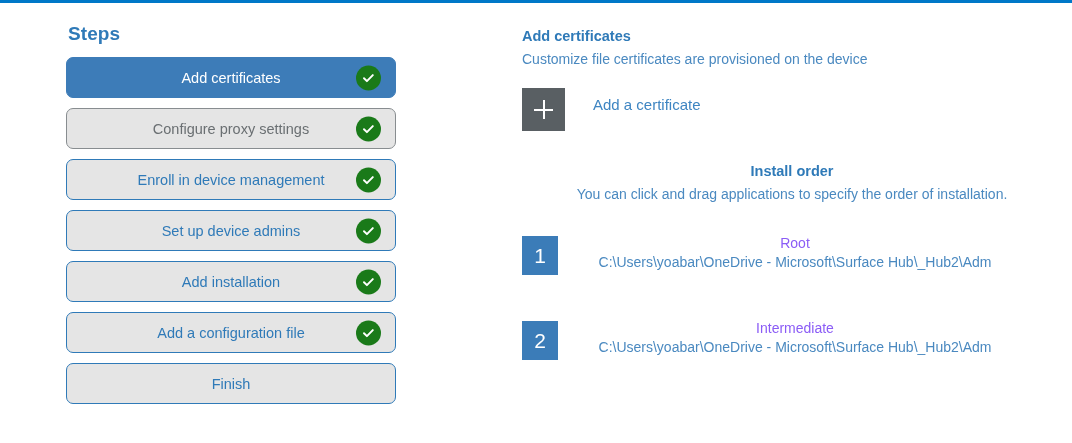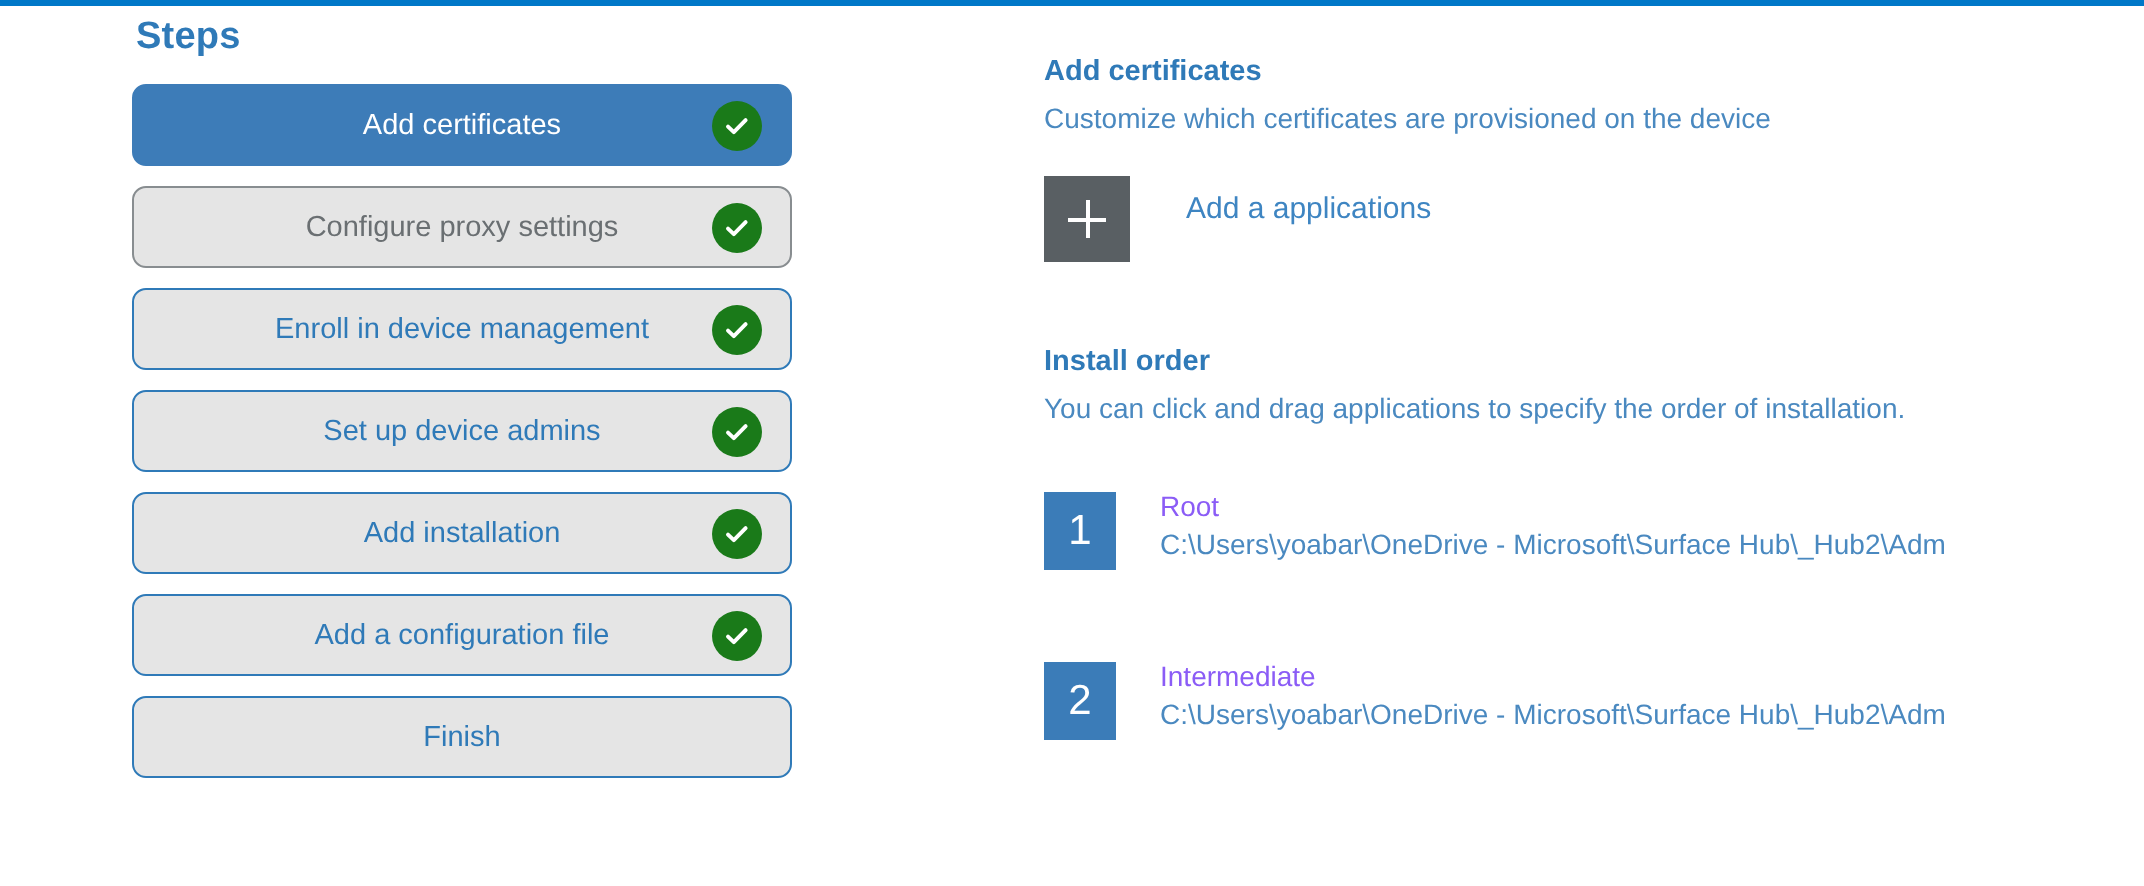--- a/index.html
+++ b/index.html
@@ -29,21 +29,21 @@
     position: absolute;
     top: 3px; left: 0;
     width: 1072px;
     height: 440px;
   }
 
   
   #steps-panel {
     position: absolute;
     left: 66px;
-    top: 5px;
+    top: 20px;
     width: 332px;
   }
   #steps-title {
     font-size: 19px;
     font-weight: bold;
     color: #2f7ab8;
     letter-spacing: 0.1px;
     margin: 0 0 12px 2px;
     line-height: 22px;
   }
@@ -158,21 +158,21 @@
   #add-cert-label {
     font-size: 15px;
     color: #3e85c2;
     margin-left: 28px;
     margin-top: 8px;
     line-height: 18px;
     white-space: nowrap;
   }
 
   
-  #install-order-block { margin-top: 41px; }
+  #install-order-block { margin-top: 31px; text-align: center; }
   #install-list { margin-top: 32px; }
 
   .install-item {
     display: flex;
     align-items: flex-start;
     margin-bottom: 46px;
     cursor: pointer;
   }
   .install-num {
     width: 36px;
@@ -270,25 +270,25 @@
 
     <div class="step-btn">
       <span class="step-label">Finish</span>
     </div>
   </div>
 
   <div id="content-panel">
 
     <div>
       <div class="sec-heading">Add certificates</div>
-      <div class="sec-sub">Customize which certificates are provisioned on the device</div>
+      <div class="sec-sub">Customize file certificates are provisioned on the device</div>
 
       <div id="add-cert-row">
         <div id="add-cert-tile"></div>
-        <div id="add-cert-label">Add a applications</div>
+        <div id="add-cert-label">Add a certificate</div>
       </div>
     </div>
 
     <div id="install-order-block">
       <div class="sec-heading">Install order</div>
       <div class="sec-sub">You can click and drag applications to specify the order of installation.</div>
 
       <div id="install-list">
 
         <div class="install-item">

